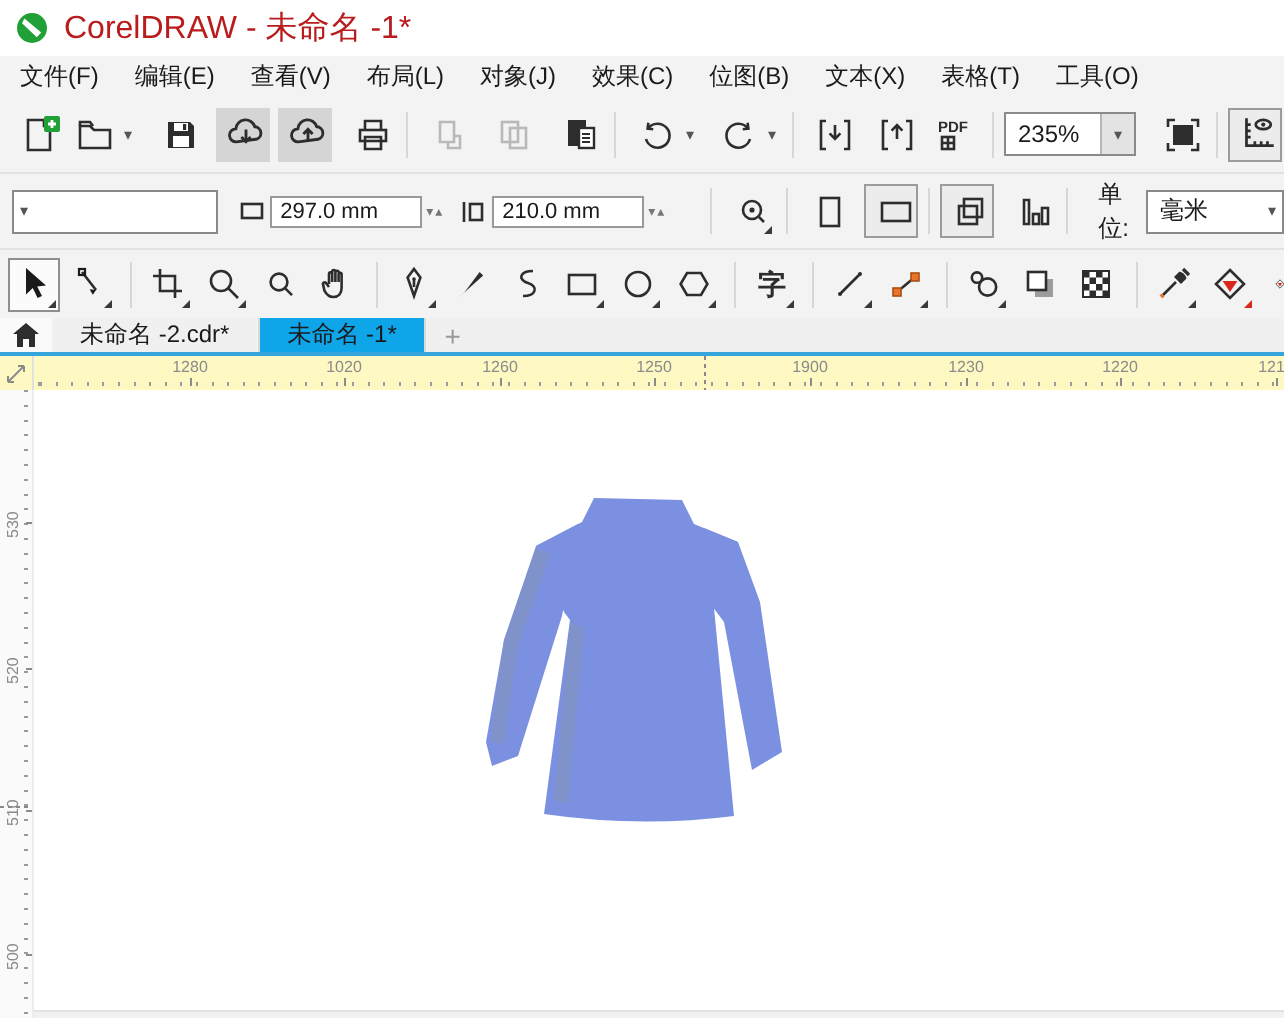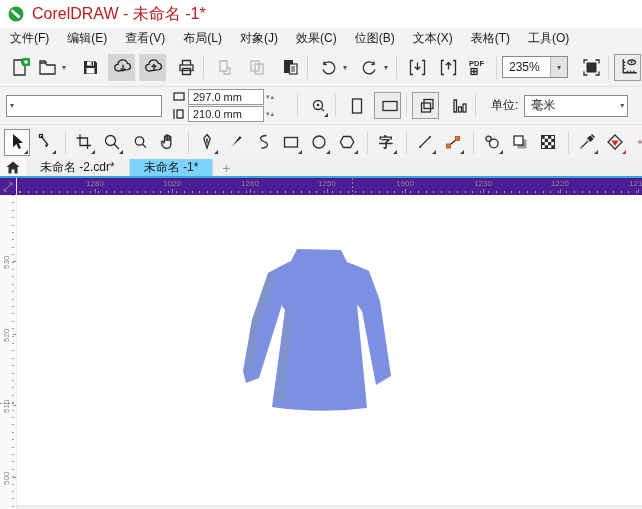--- a/index.html
+++ b/index.html
@@ -36,21 +36,21 @@
   
   .combo { display:flex; align-items:stretch; height:22px; border:1px solid #8a8a8a; background:#fff; }
   .combo .val { display:flex; align-items:center; padding-left:6px; background:#fff; }
   .combo .drop { width:17px; display:flex; align-items:center; justify-content:center;
     background:#e3e3e3; border-left:1px solid #b5b5b5; color:#555; font-size:8px; }
 
   
   .preset-combo { width:156px; margin-right:10px; }
   .preset-combo .val { flex:1; }
   .size-block { display:flex; align-items:center; gap:2px; margin-right:10px; }
-  .size-col { display:flex; flex-direction:column; gap:1px; }
+  .size-col { display:flex; gap:1px; }
   .size-row { display:flex; align-items:center; height:16px; gap:2px; }
   .size-field { width:76px; height:16px; border:1px solid #999; background:#fff; font-size:11px;
     display:flex; align-items:center; padding-left:4px; }
   .spin { font-size:7px; color:#777; letter-spacing:1px; width:16px; }
   .units-label { margin:0 6px 0 10px; }
   .units-combo { width:104px; }
   .units-combo .val { flex:1; }
 
   
   .tool { width:26px; height:27px; display:flex; align-items:center; justify-content:center;
@@ -59,26 +59,26 @@
   .fly { position:absolute; right:1px; bottom:1px; width:0; height:0;
     border-style:solid; border-width:0 0 4px 4px; border-color:transparent transparent #3a3a3a transparent; }
   .glyph-text { font-size:14px; font-weight:bold; color:#2d2d2d; line-height:1; }
 
   
   .tabbar { height:19px; display:flex; align-items:stretch; background:#f0f0f0; flex:0 0 auto;
     border-bottom:2px solid #36a5dc; }
   .home-btn { width:26px; display:flex; align-items:center; justify-content:center; background:#fafafa; }
   .tab { display:flex; align-items:center; padding:0 14px; font-size:12px; color:#1a1a1a;
     background:#f0f0f0; border-right:1px solid #d9d9d9; white-space:nowrap; }
-  .tab.active { background:#7dd3fc; }
+  .tab.active { background:#0ea5e9; }
   .newtab { width:26px; display:flex; align-items:center; justify-content:center; color:#9a9a9a;
     font-size:14px; }
 
   
-  .ruler-h-row { height:17px; display:flex; flex:0 0 auto; background:#4c1d95; }
+  .ruler-h-row { height:17px; display:flex; flex:0 0 auto; background:#fef9c3; }
   .ruler-corner { width:17px; height:17px; display:flex; align-items:center; justify-content:center;
     border-right:1px solid #e0e0e0; }
   .ruler-h { position:relative; flex:1; overflow:hidden; }
   .ruler-h .ticks { position:absolute; left:0; right:0; bottom:2px; height:2px;
     background-image:repeating-linear-gradient(to right,#9a9a9a 0 1px,transparent 1px 7.8px);
     background-position:3px 0; }
   .hlabel { position:absolute; top:1px; width:26px; text-align:center; font-size:8px; color:#8b8b8b; }
   .hlabel::after { content:""; position:absolute; left:50%; bottom:-5px; width:1px; height:4px; background:#8b8b8b; }
   .cursor-x { position:absolute; top:0; bottom:0; width:1px;
     background:repeating-linear-gradient(to bottom,#888 0 2px,transparent 2px 4px); }

